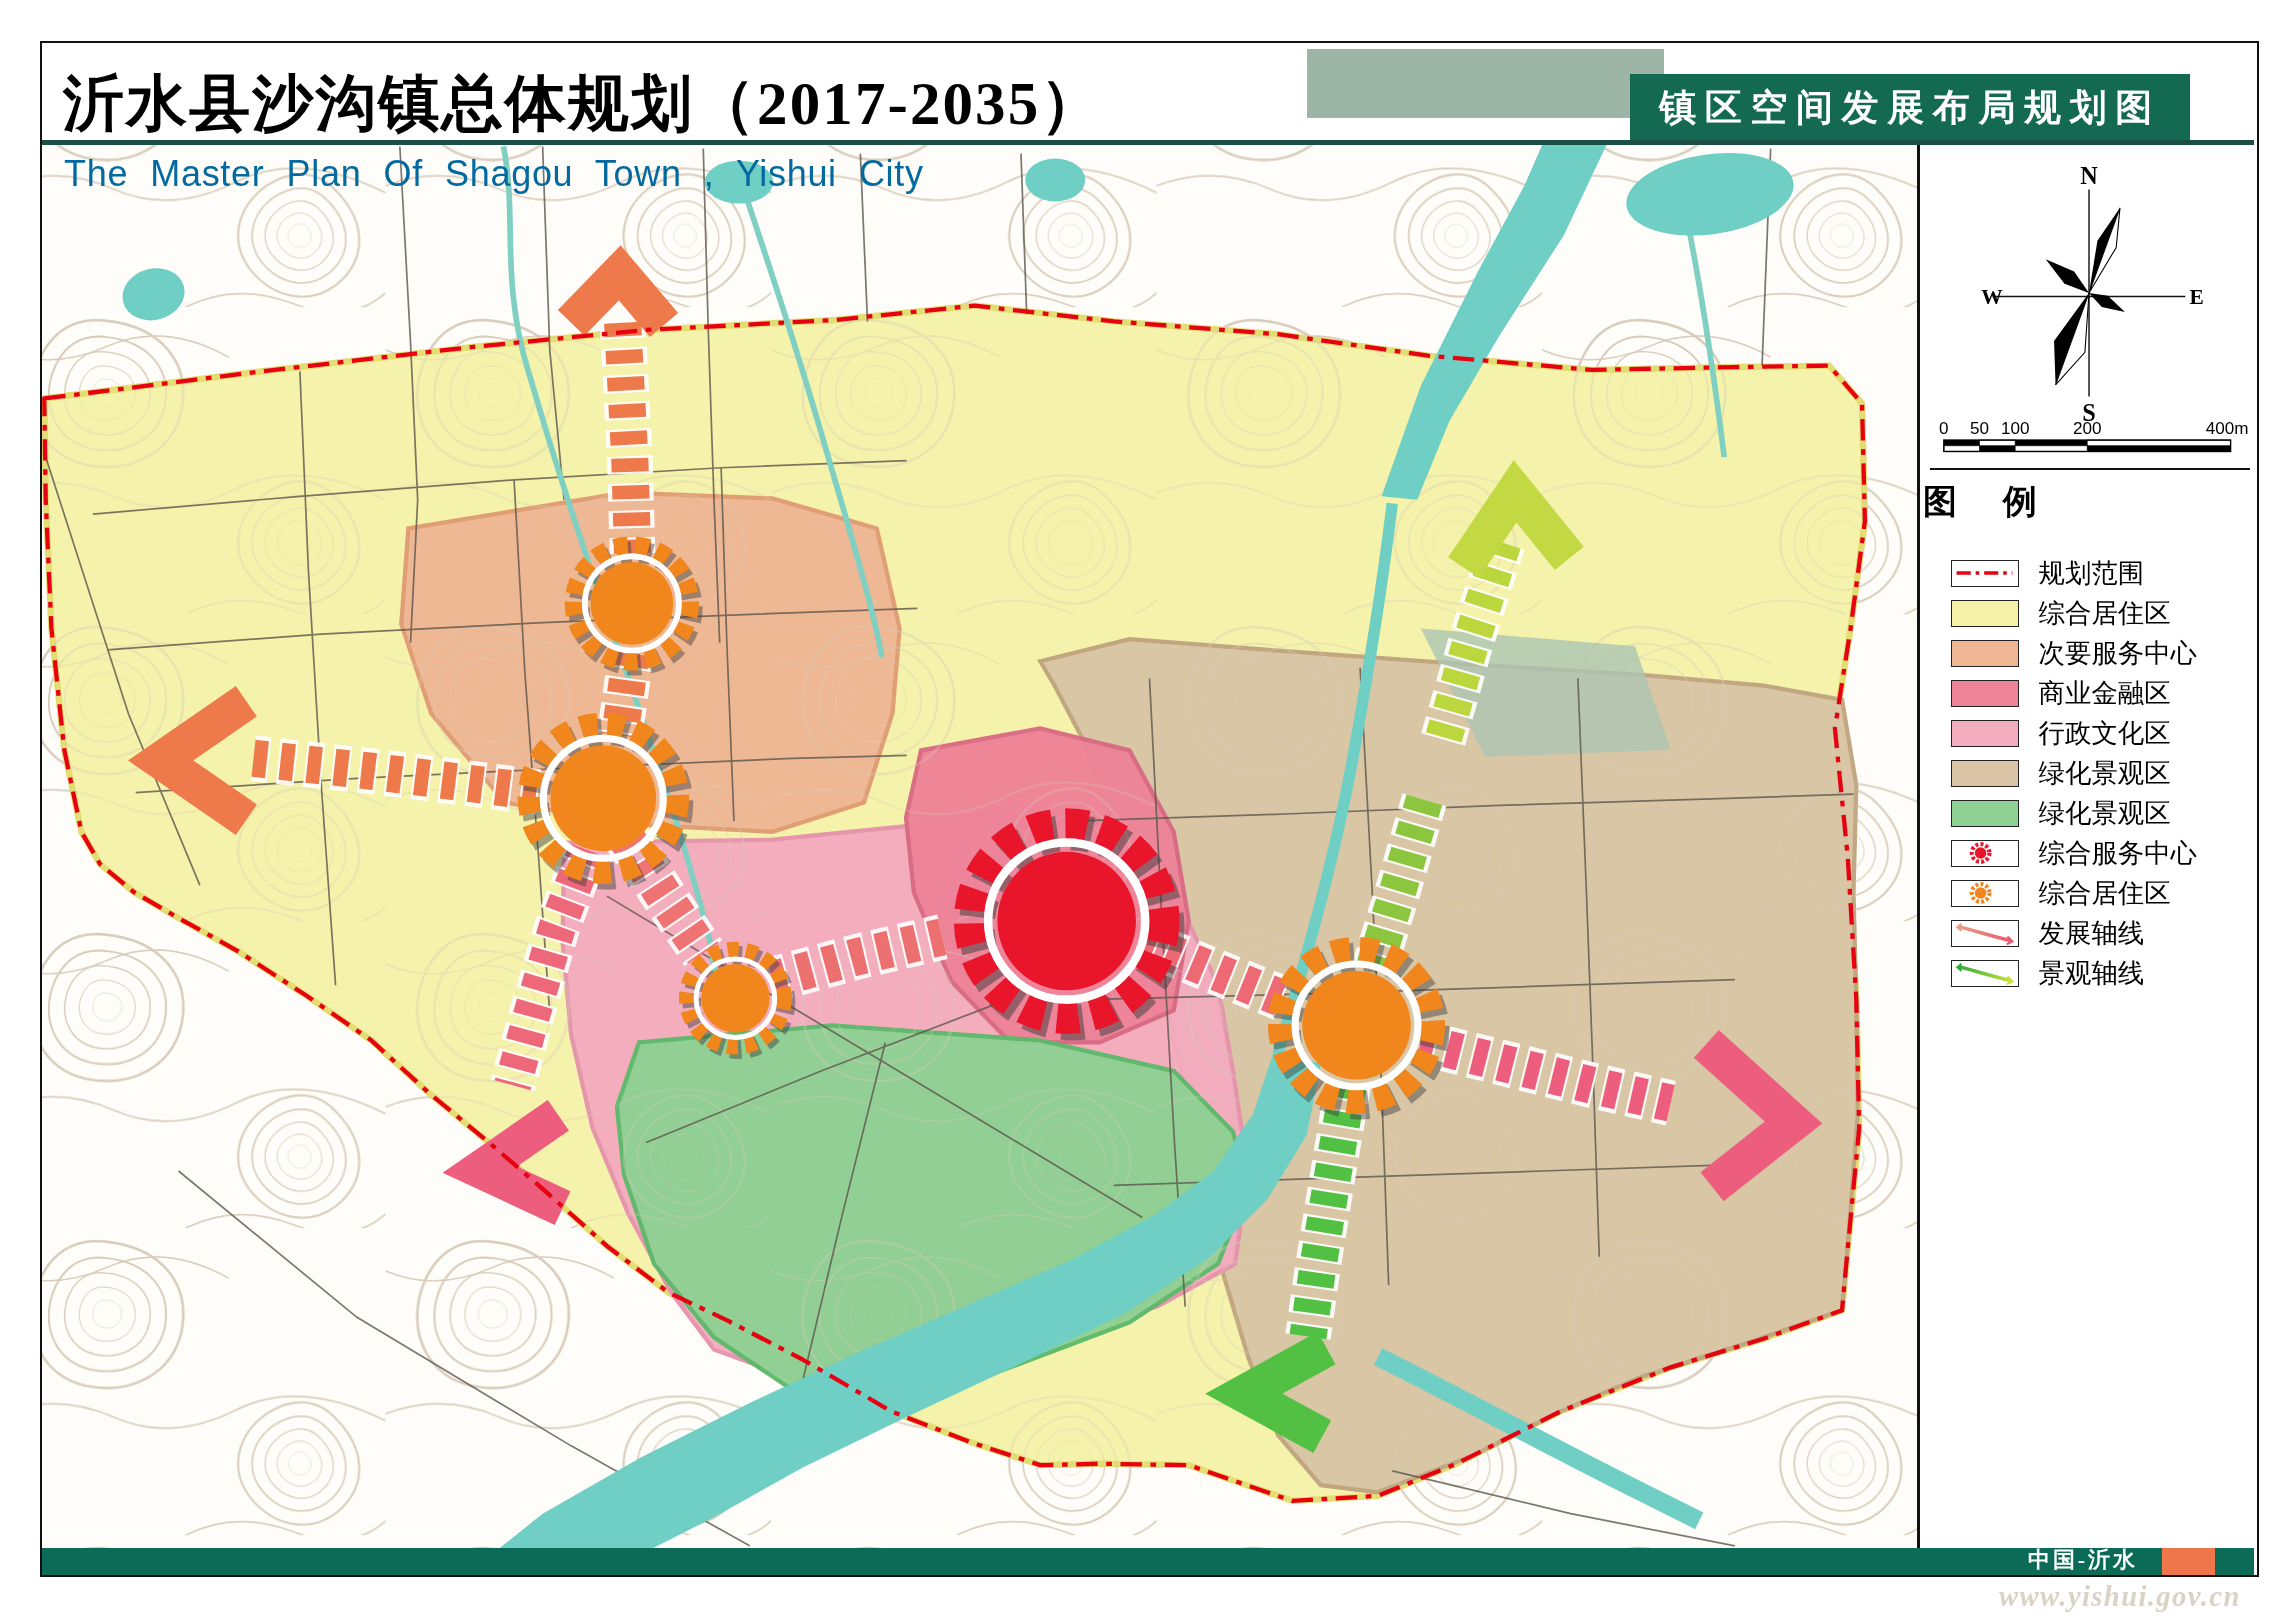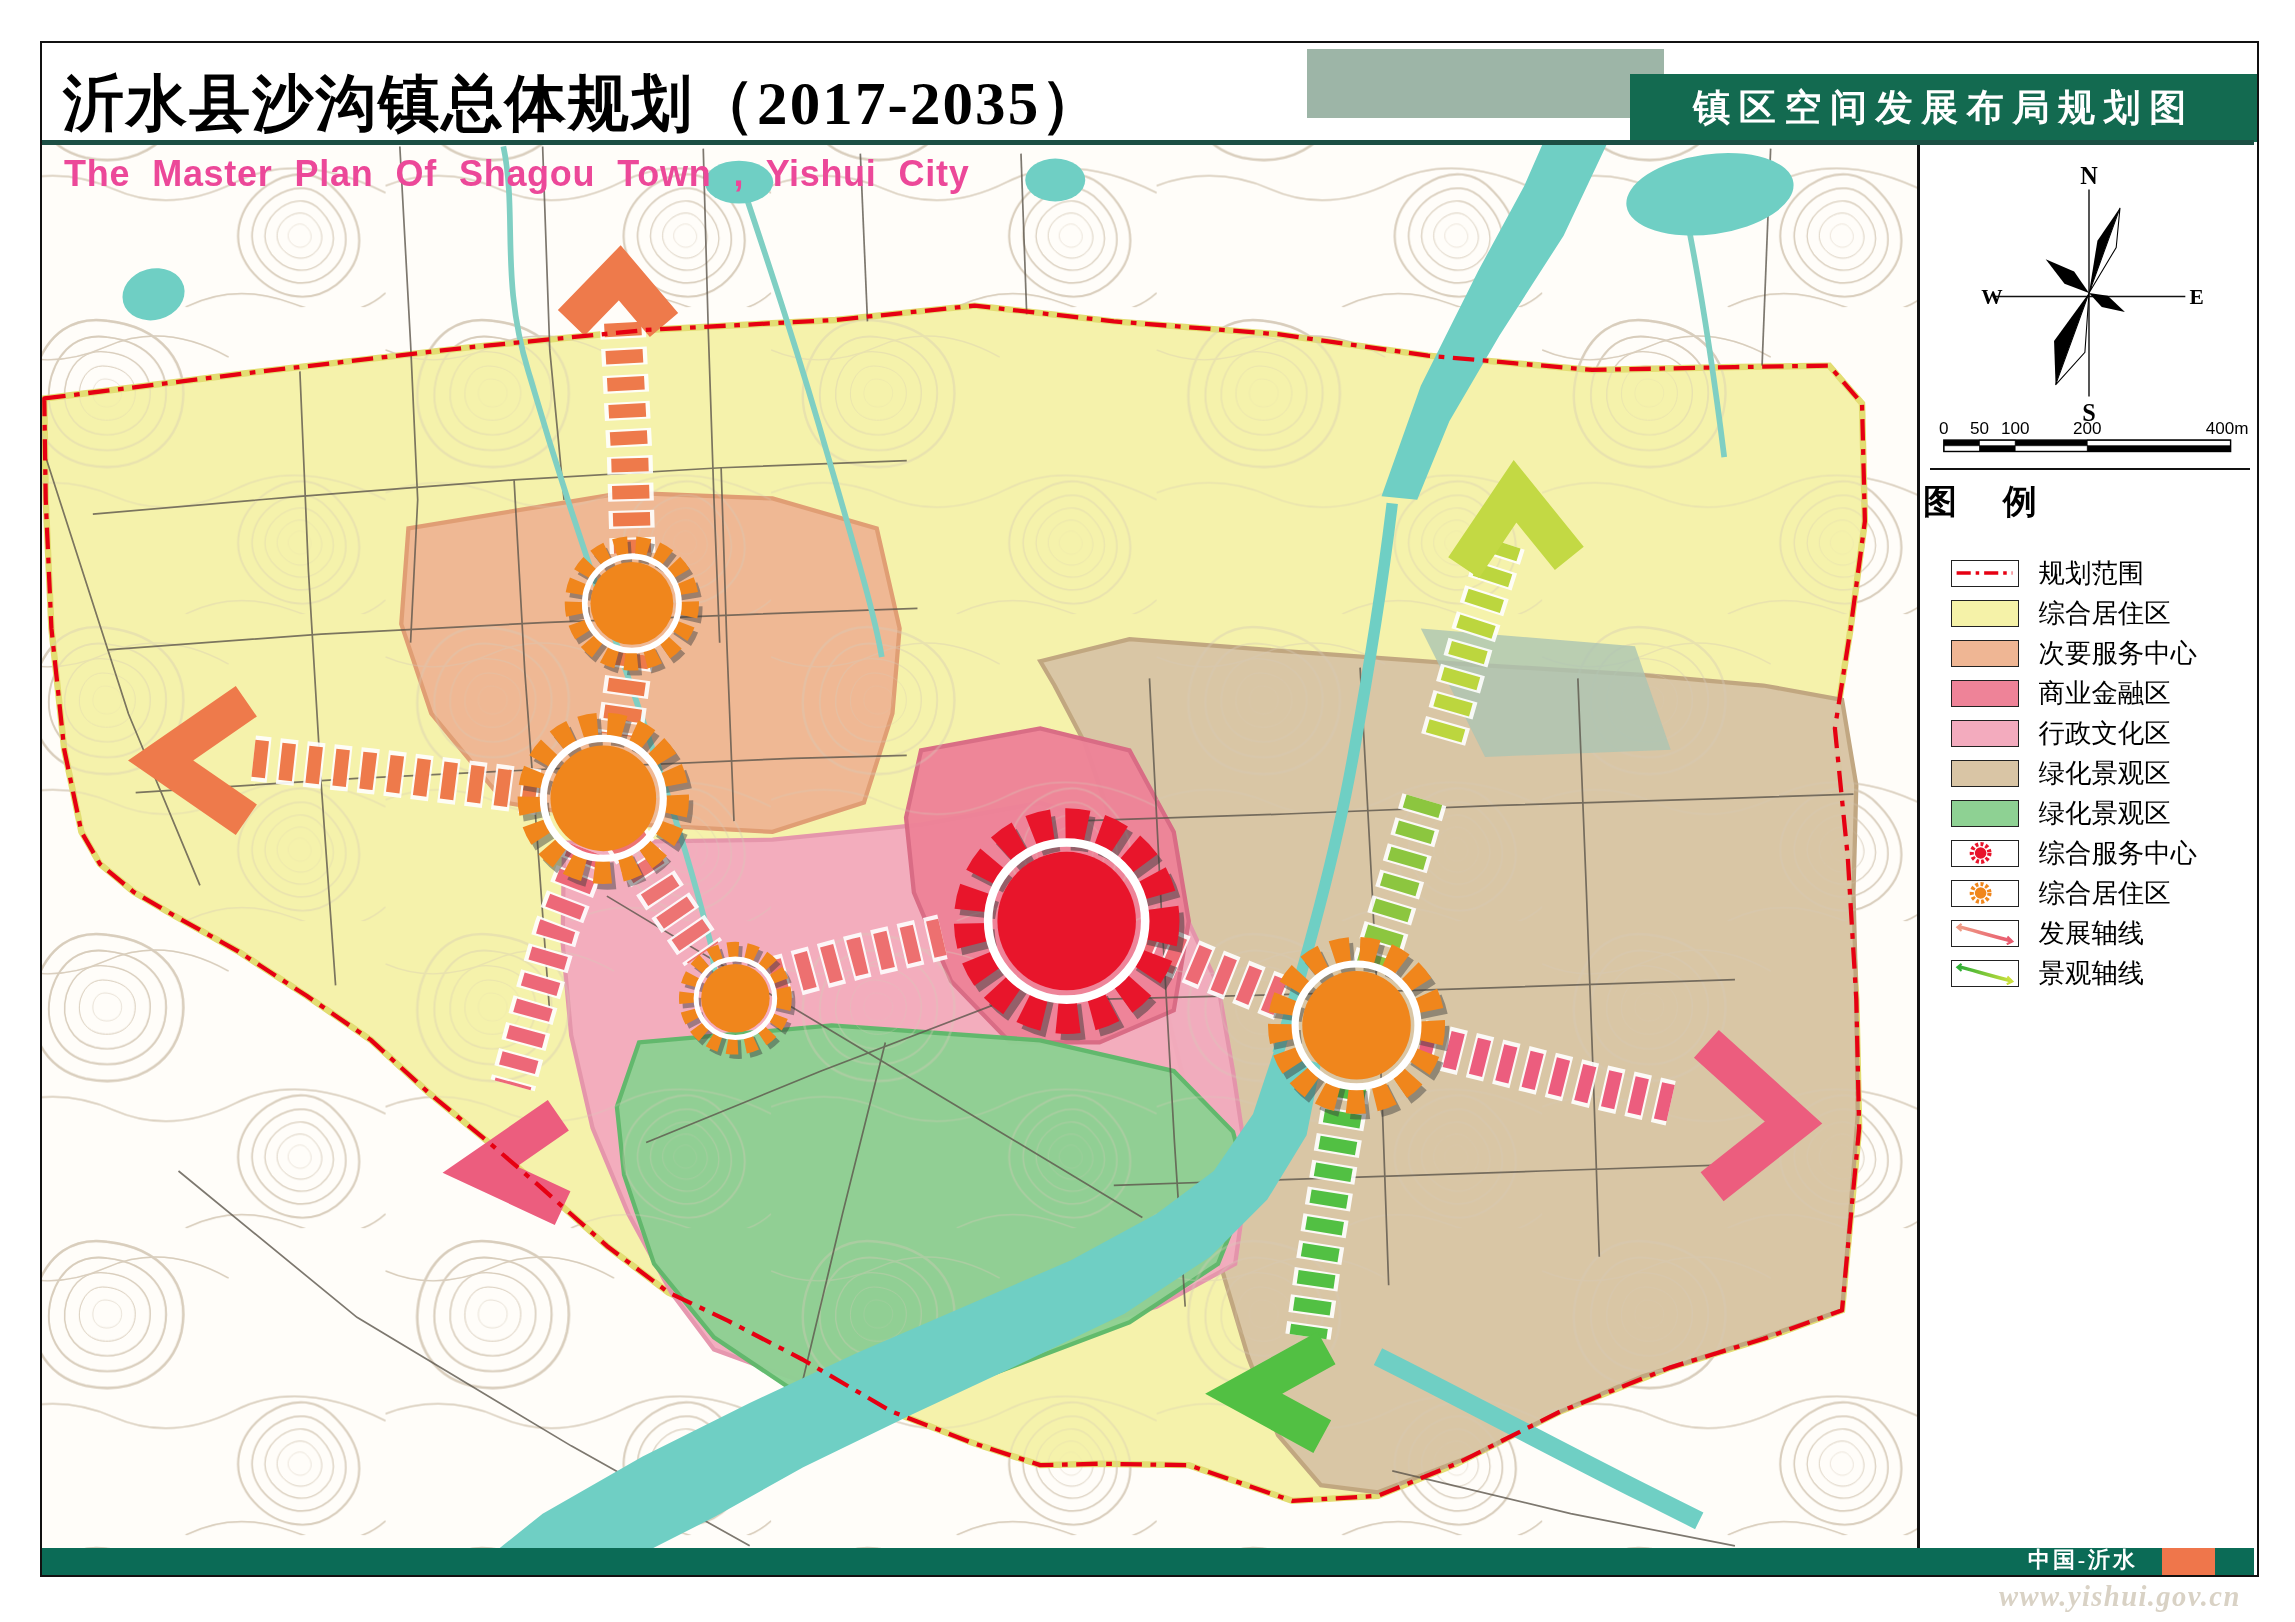--- a/index.html
+++ b/index.html
@@ -4,25 +4,25 @@
 <style>
   html,body{margin:0;padding:0;background:#fff;}
   #page{position:relative;width:2295px;height:1623px;background:#ffffff;overflow:hidden;
         font-family:"Liberation Serif",serif;}
   
   #sheet-frame{position:absolute;left:40px;top:41px;width:2215px;height:1532px;
                border:2.9px solid #111;pointer-events:none;z-index:40;}
   #title-zh{position:absolute;left:63px;top:63px;width:1071px;font-size:61px;font-weight:bold;
             color:#000;letter-spacing:2.1px;white-space:nowrap;z-index:30;}
   #green-rule{position:absolute;left:41px;top:140px;width:2213px;height:5px;background:#1c4f44;z-index:30;}
-  #title-en{position:absolute;left:64px;top:153px;font-size:36px;font-weight:bold;
-            font-family:"Liberation Sans",sans-serif;color:#ec4899;letter-spacing:0.7px;
+  #title-en{position:absolute;left:64px;top:153px;font-size:36px;font-weight:normal;
+            font-family:"Liberation Sans",sans-serif;color:#0369a1;letter-spacing:0.7px;
             word-spacing:11.4px;white-space:nowrap;z-index:30;}
   #sage-block{position:absolute;left:1307px;top:49px;width:357px;height:69px;background:#9db5a7;z-index:28;}
-  #banner{position:absolute;left:1630px;top:74px;width:628px;height:68px;background:#136a50;
+  #banner{position:absolute;left:1630px;top:74px;width:560px;height:68px;background:#136a50;
           z-index:29;display:flex;align-items:center;justify-content:center;}
   #banner span{color:#fff;font-size:37px;font-weight:bold;letter-spacing:8.6px;}
   
   #map-wrap{position:absolute;left:40px;top:145px;width:1877px;height:1403px;z-index:10;background:#fff;}
   
   #panel{position:absolute;left:1917px;top:145px;width:341px;height:1403px;background:#fff;z-index:20;}
   #panel-divider{position:absolute;left:1917px;top:145px;width:2.9px;height:1403px;background:#111;z-index:21;}
   #compass-svg{position:absolute;left:54px;top:15.7px;}
   #scalebar-svg{position:absolute;left:14.3px;top:275px;}
   #panel-sep{position:absolute;left:13px;top:323px;width:320px;height:2.1px;background:#111;}

